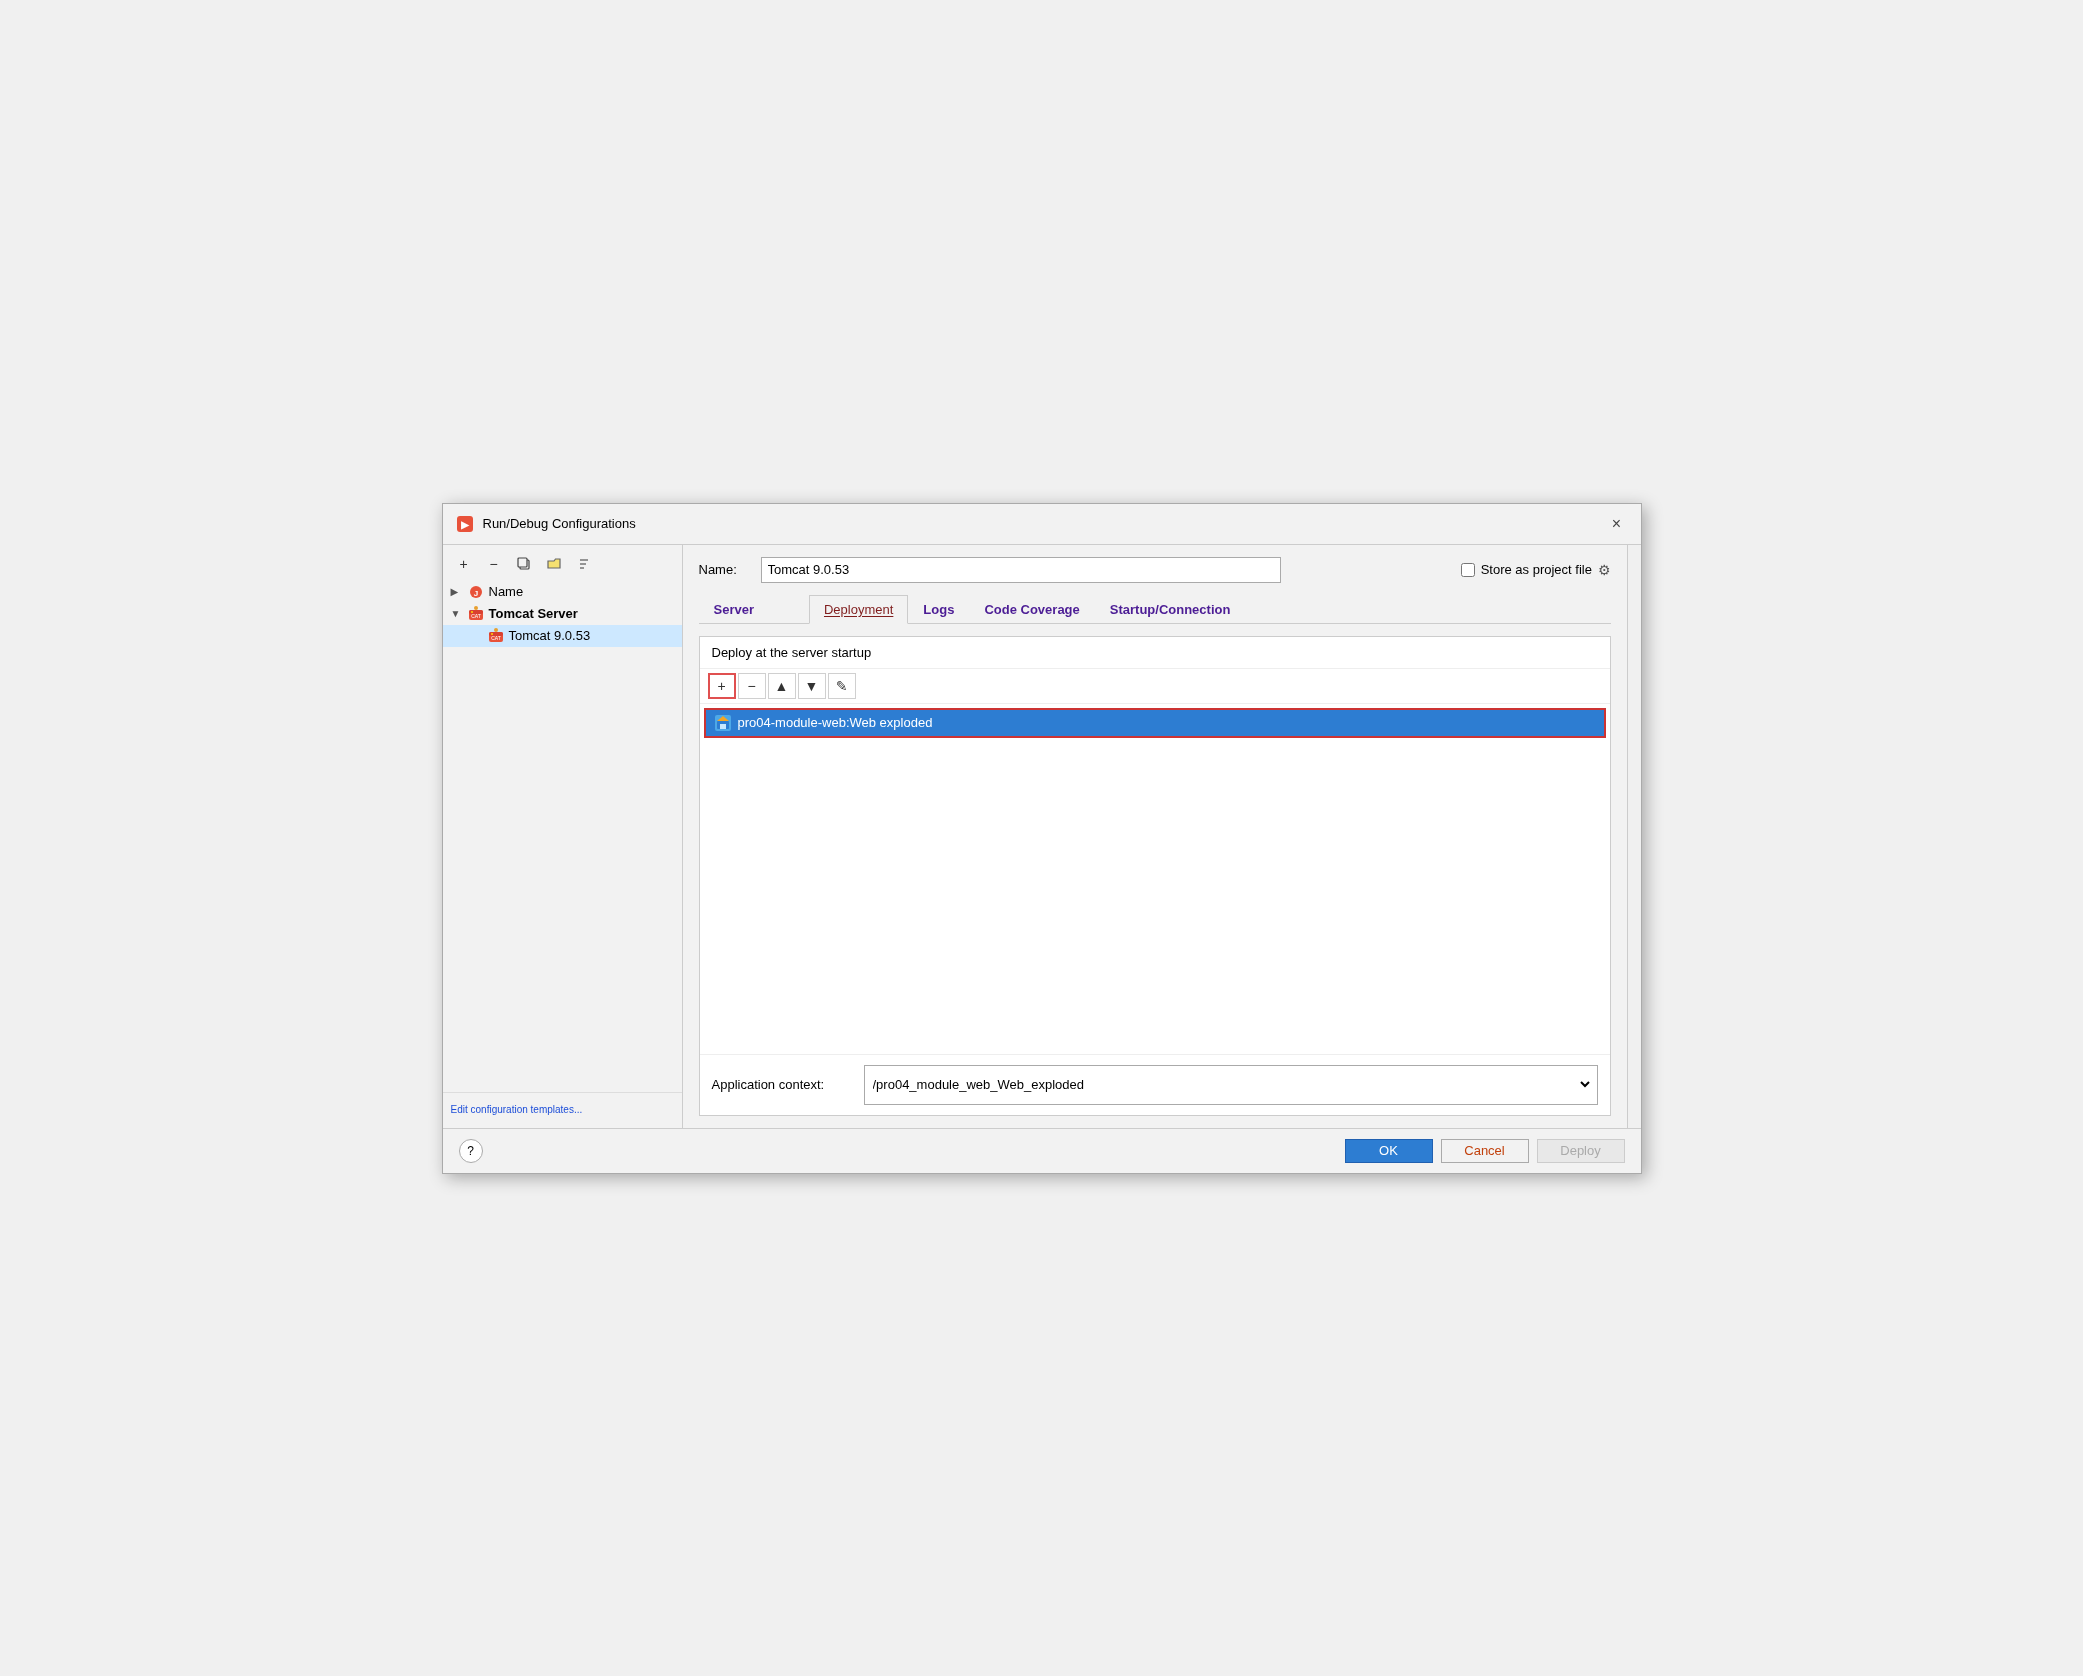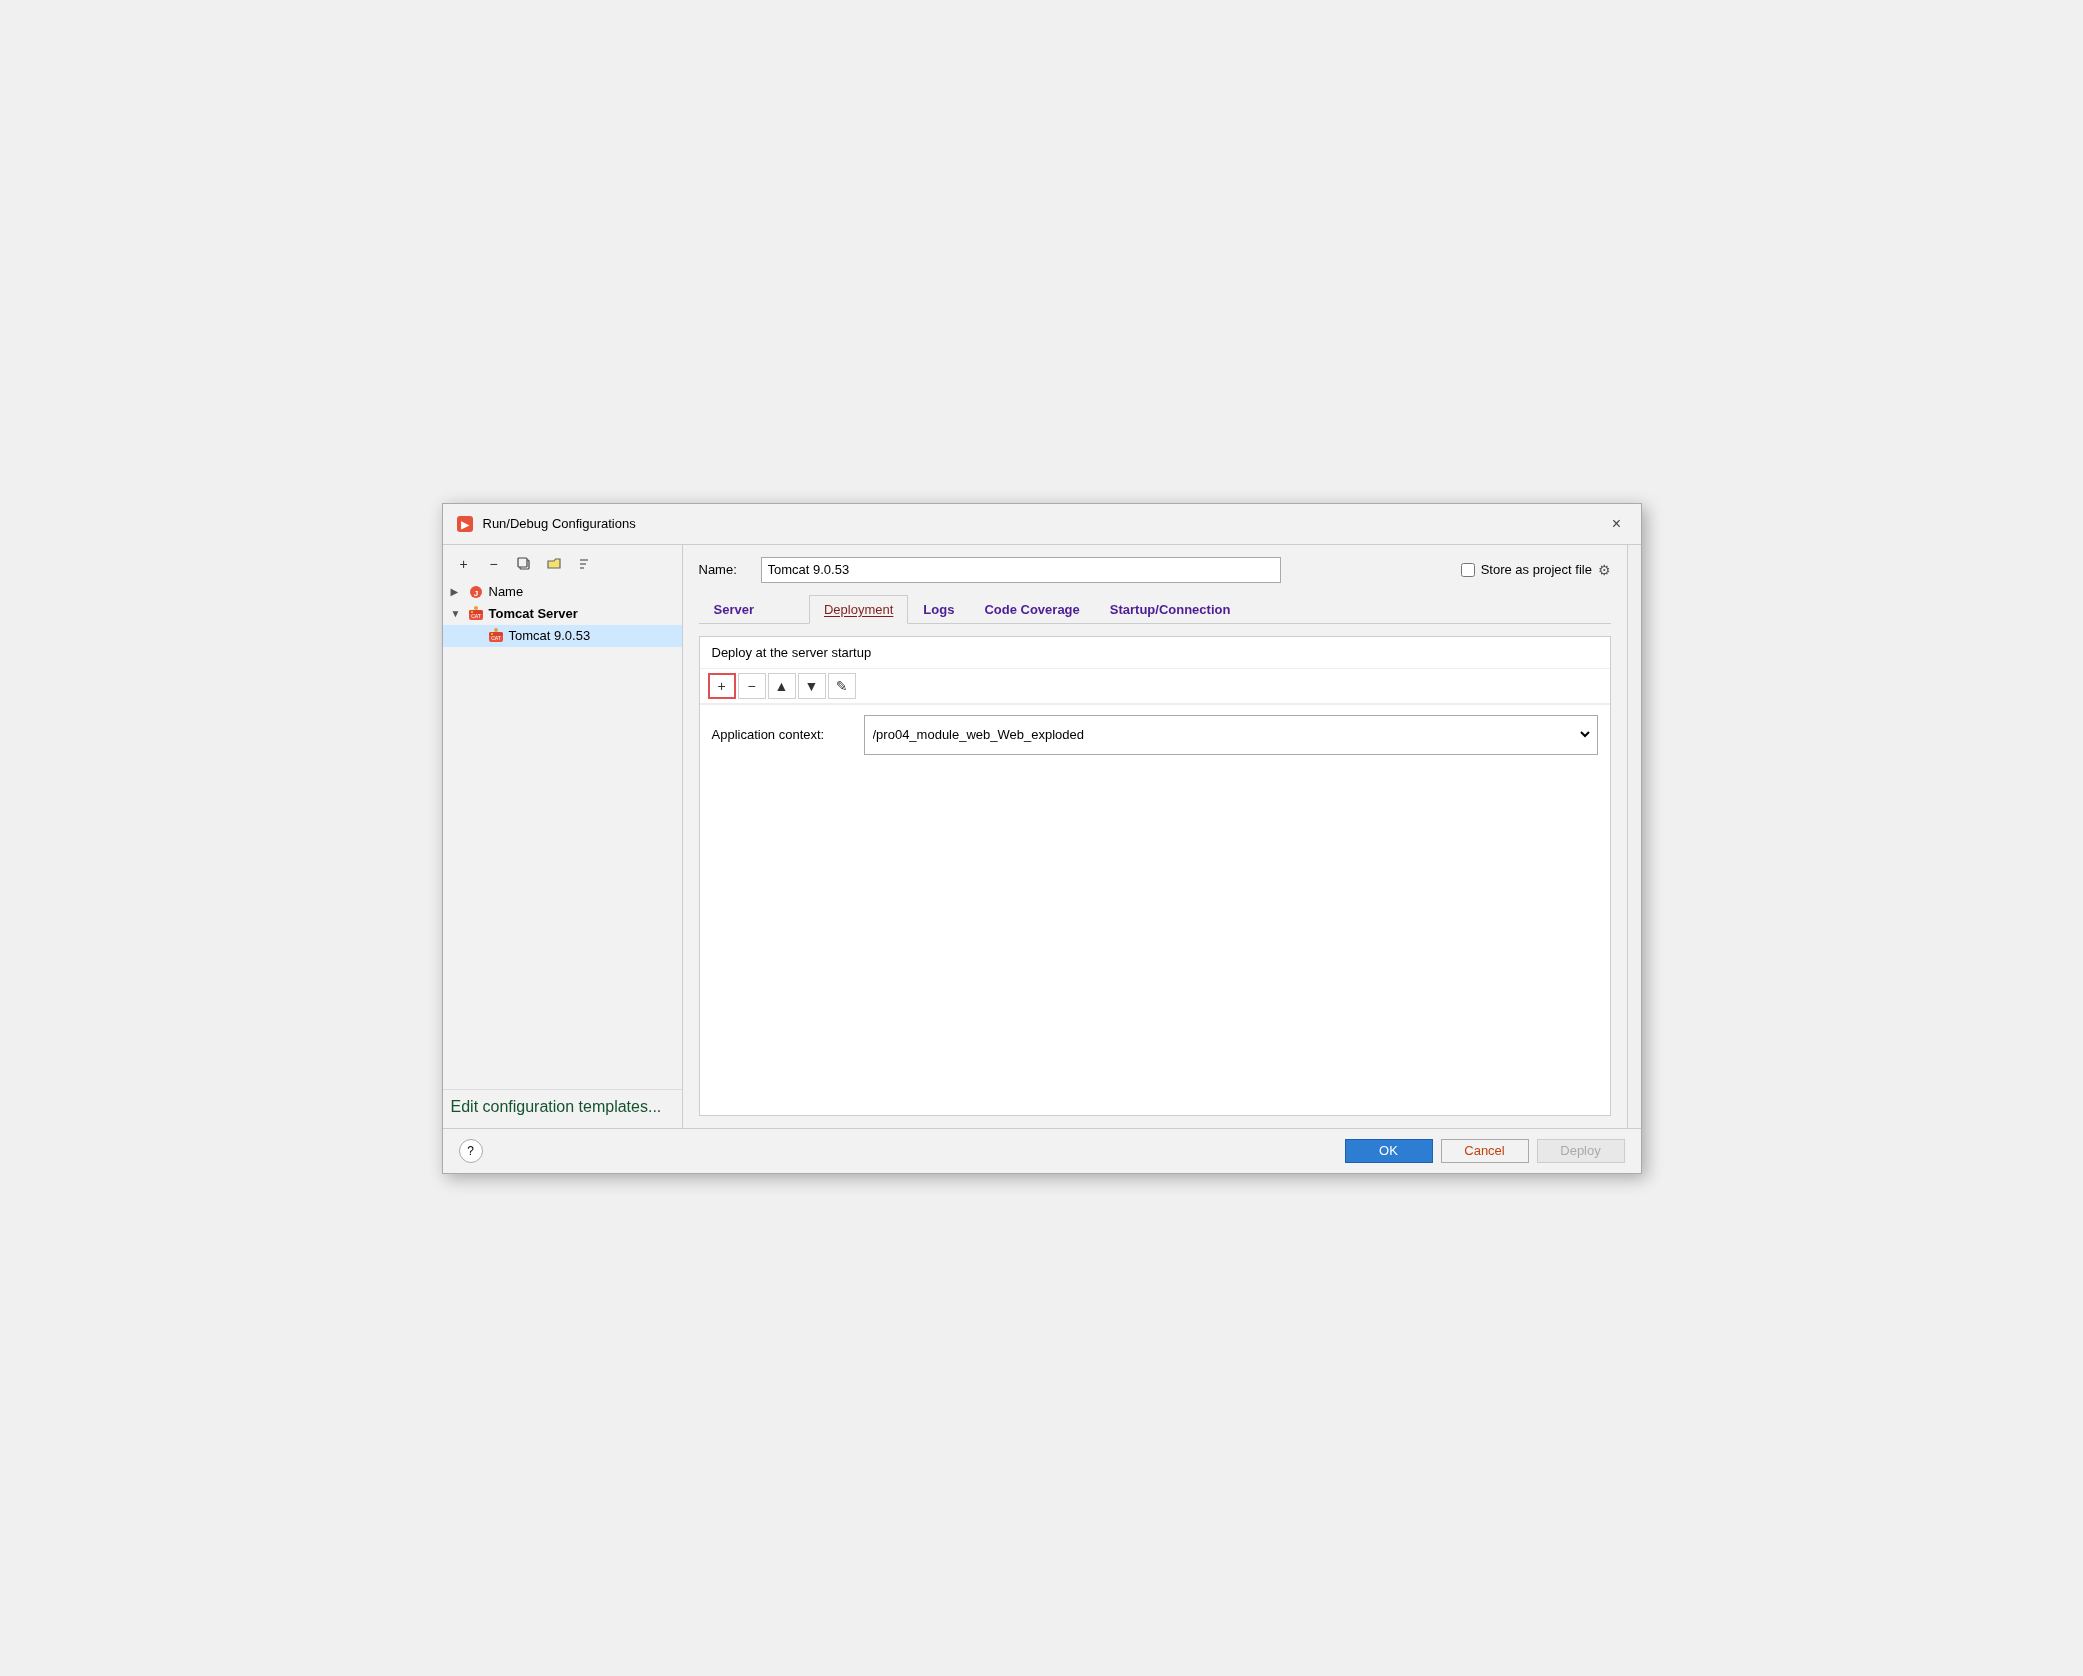--- a/index.html
+++ b/index.html
@@ -115,22 +115,22 @@
     .tree-label {
       font-size: 13px;
     }
     .tree-item.bold .tree-label { font-weight: bold; }
     .tree-item.child { padding-left: 28px; }
     .sidebar-footer {
       padding: 8px;
       border-top: 1px solid #ddd;
     }
     .sidebar-footer a {
-      color: #14532d;
-      font-size: 16px;
+      color: #1d4ed8;
+      font-size: 10px;
       text-decoration: none;
       cursor: pointer;
     }
     
     .main-panel {
       flex: 1;
       display: flex;
       flex-direction: column;
       padding: 12px 16px;
       background: #f2f2f2;
@@ -472,20 +472,33 @@
 
       <div class="deploy-container">
         <div class="deploy-header">Deploy at the server startup</div>
         <div class="deploy-toolbar">
           <button class="deploy-toolbar-btn highlighted">+</button>
           <button class="deploy-toolbar-btn">−</button>
           <button class="deploy-toolbar-btn">▲</button>
           <button class="deploy-toolbar-btn">▼</button>
           <button class="deploy-toolbar-btn">✎</button>
         </div>
+        <div class="deploy-list">
+          <div class="deploy-item">
+            <span class="deploy-item-icon">
+              <svg width="16" height="16" viewBox="0 0 16 16">
+                <rect x="0" y="0" width="16" height="16" rx="2" fill="#4da8e8"></rect>
+                <rect x="2" y="6" width="12" height="8" rx="1" fill="#2d7dd2"></rect>
+                <polygon points="8,1 14,6 2,6" fill="#f5a623"></polygon>
+                <rect x="5" y="9" width="6" height="5" fill="#c8e8ff"></rect>
+              </svg>
+            </span>
+            <span style="color:#fff;font-size:13px;">pro04-module-web:Web exploded</span>
+          </div>
+        </div>
 
         <div class="app-context-row">
           <span class="app-context-label">Application context:</span>
           <div class="app-context-select" style="flex:1;border:1px solid #aaa;padding:0 4px;height:40px;display:flex;align-items:center;background:#fff;">
             <select style="flex:1;border:none;background:transparent;font-size:13px;outline:none;"><option value="/pro04_module_web_Web_exploded">/pro04_module_web_Web_exploded</option></select>
           </div>
         </div>
       </div>
     </div>
 

